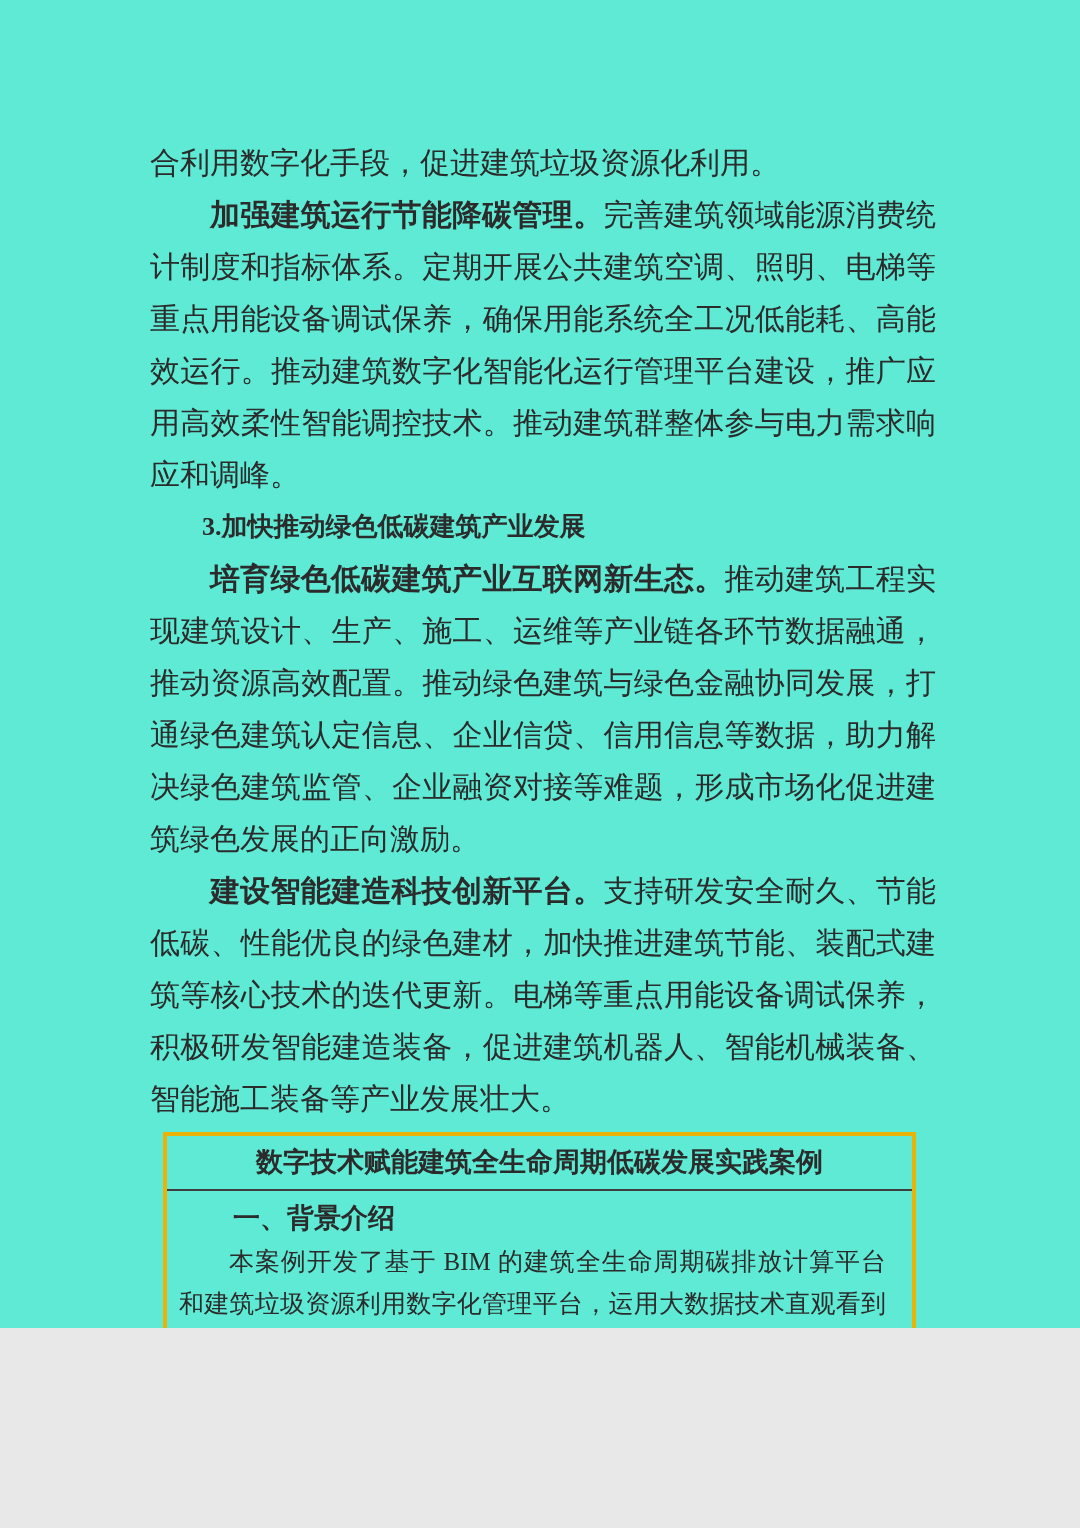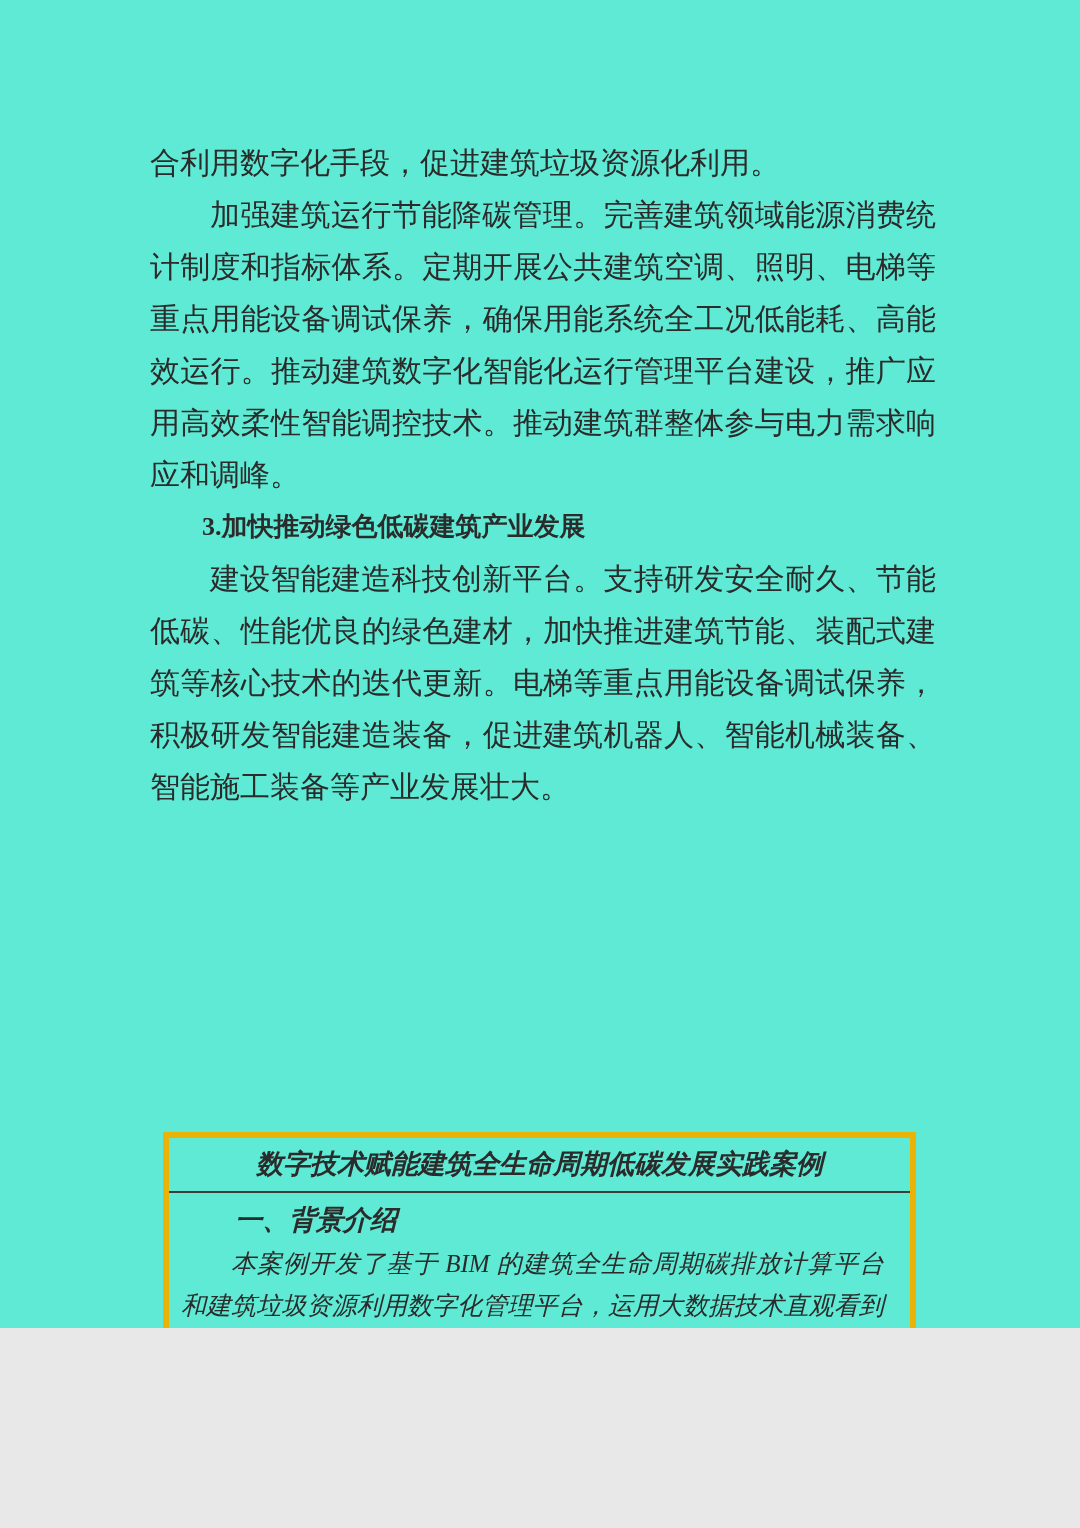--- a/index.html
+++ b/index.html
@@ -18,36 +18,35 @@
     left: 150px;
     top: 137px;
     width: 786px;
     font-size: 30px;
     line-height: 52px;
     text-align: justify;
   }
   .body-text p { margin: 0; }
   .para { text-indent: 2em; }
   .cont { text-indent: 0; }
-  .lead { font-weight: normal; }
+  .lead { font-weight: bold; }
   .section-heading {
     margin: 0;
     text-indent: 2em;
     font-size: 26px;
     font-weight: bold;
     line-height: 52px;
   }
   .case-box {
     position: absolute;
     left: 163px;
     top: 1132px;
     width: 753px;
     box-sizing: border-box;
-    border: 6px solid #eab308;
-    font-style: italic;
+    border: 4px solid #eab308;
   }
   .case-title {
     text-align: center;
     font-weight: bold;
     font-size: 27px;
     line-height: 35px;
     padding: 9px 6px;
     border-bottom: 2px solid #3d3d3d;
   }
   .case-content {
@@ -83,20 +82,21 @@
 <div class="page">
 
   <div class="body-text">
 
     <p class="cont">合利用数字化手段，促进建筑垃圾资源化利用。</p>
 
     <p class="para"><span class="lead">加强建筑运行节能降碳管理。</span><span>完善建筑领域能源消费统计制度和指标体系。定期开展公共建筑空调、照明、电梯等重点用能设备调试保养，确保用能系统全工况低能耗、高能效运行。推动建筑数字化智能化运行管理平台建设，推广应用高效柔性智能调控技术。推动建筑群整体参与电力需求响应和调峰。</span></p>
 
     <p class="section-heading">3.加快推动绿色低碳建筑产业发展</p>
 
+    <p class="para"><span class="lead">培育绿色低碳建筑产业互联网新生态。</span><span>推动建筑工程实现建筑设计、生产、施工、运维等产业链各环节数据融通，推动资源高效配置。推动绿色建筑与绿色金融协同发展，打通绿色建筑认定信息、企业信贷、信用信息等数据，助力解决绿色建筑监管、企业融资对接等难题，形成市场化促进建筑绿色发展的正向激励。</span></p>
 
     <p class="para"><span class="lead">建设智能建造科技创新平台。</span><span>支持研发安全耐久、节能低碳、性能优良的绿色建材，加快推进建筑节能、装配式建筑等核心技术的迭代更新。电梯等重点用能设备调试保养，积极研发智能建造装备，促进建筑机器人、智能机械装备、智能施工装备等产业发展壮大。</span></p>
 
   </div>
 
   <div class="case-box">
     <div class="case-title">数字技术赋能建筑全生命周期低碳发展实践案例</div>
     <div class="case-content">
       <div class="case-heading">一、背景介绍</div>
       <p class="case-body">本案例开发了基于 BIM 的建筑全生命周期碳排放计算平台和建筑垃圾资源利用数字化管理平台，运用大数据技术直观看到建筑全生命周期碳排放情况，并针对性提出降碳建议。</p>

